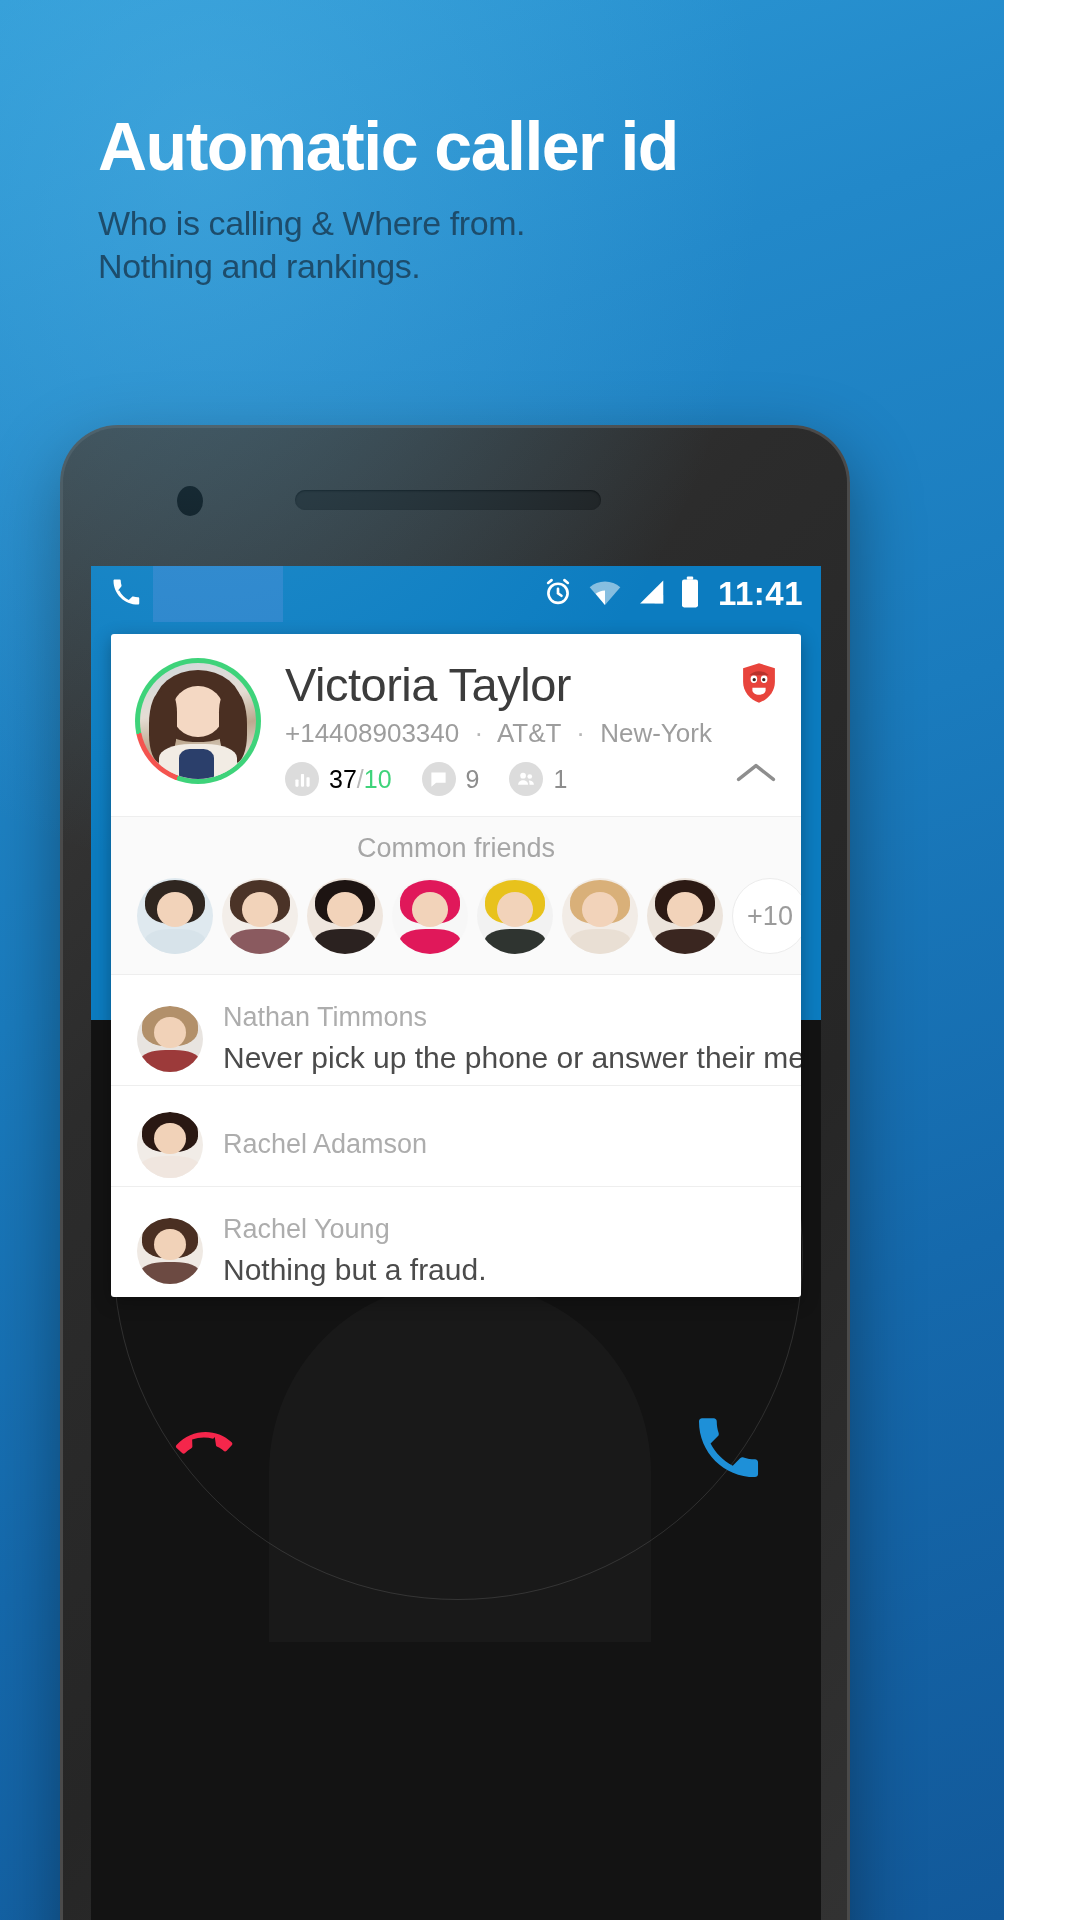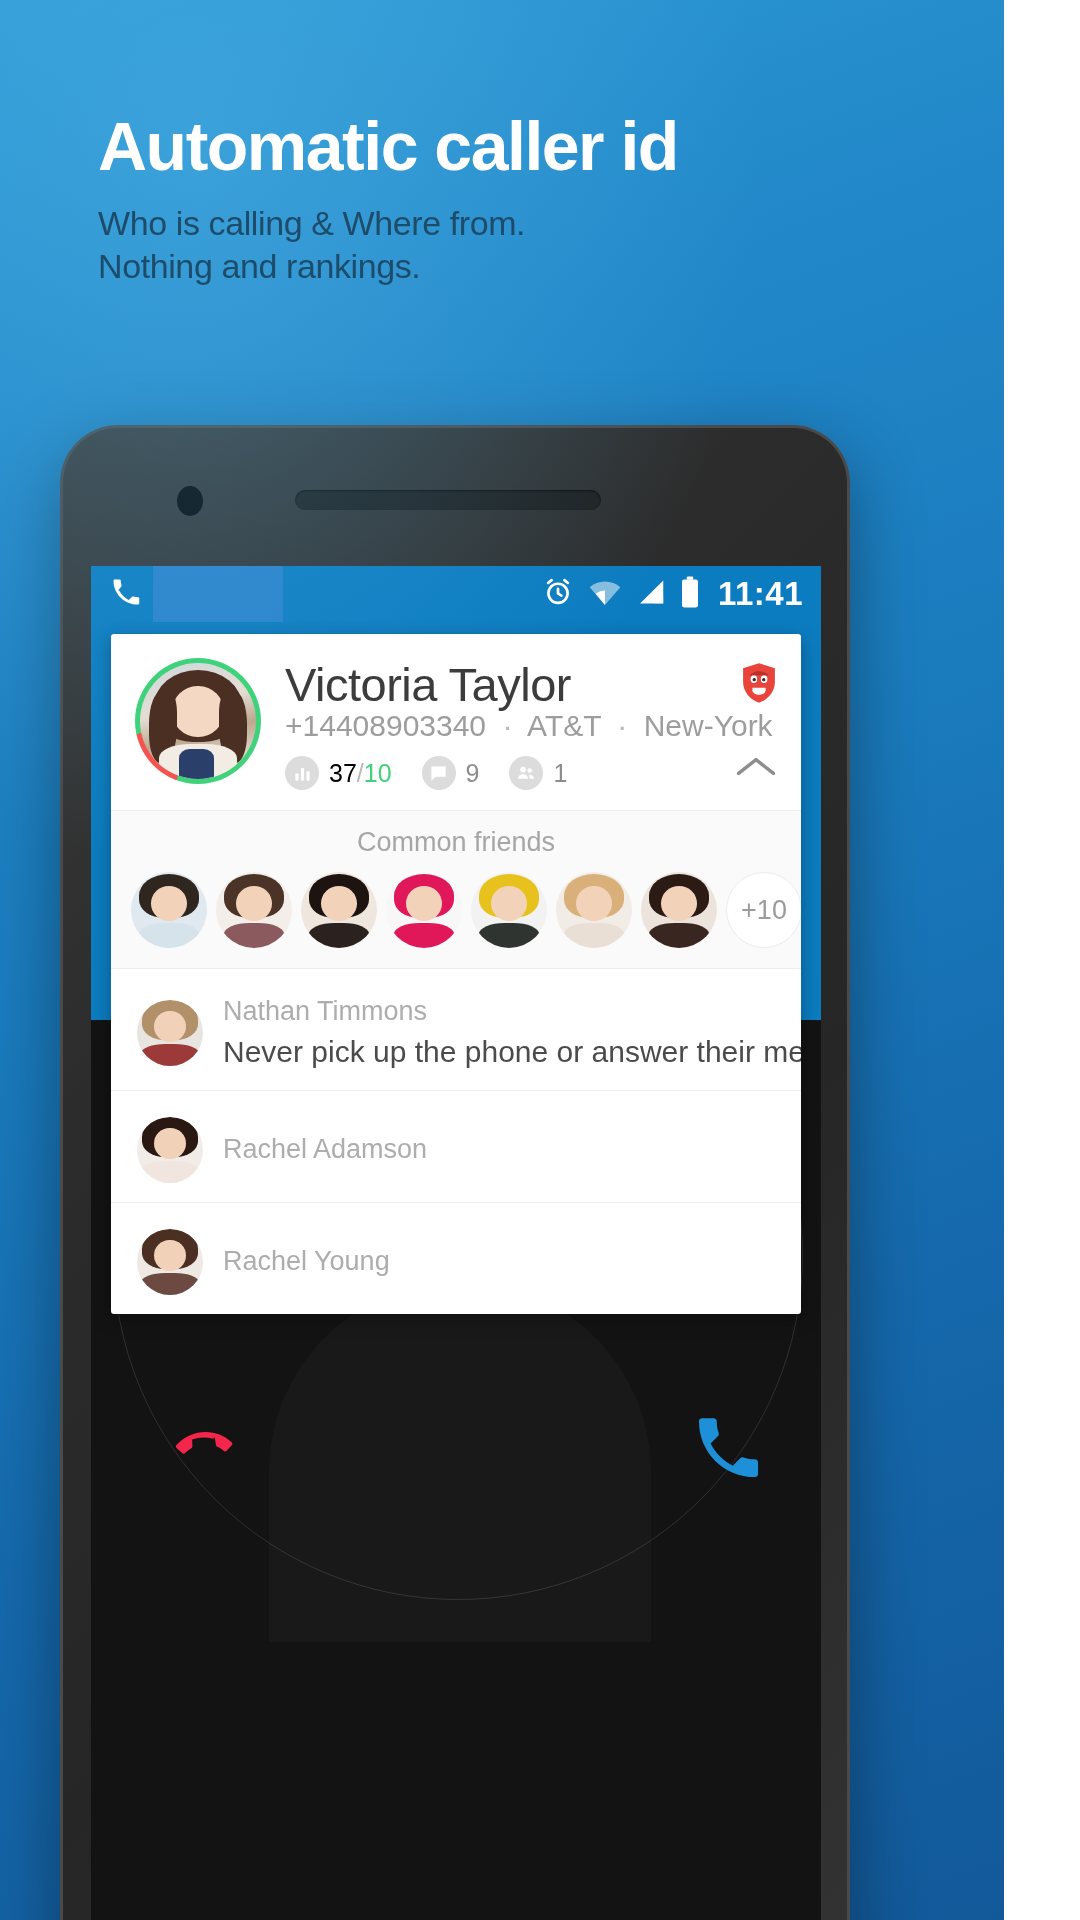--- a/index.html
+++ b/index.html
@@ -139,21 +139,21 @@
   .avatar-img .hairR { position:absolute; right:8%; top:24%; width:24%; height:62%; border-radius:30% 46% 40% 50%; background:#4a2f22; }
   .avatar-img .torso { position:absolute; left:16%; bottom:0; width:68%; height:30%; border-radius:40% 40% 0 0; background:#f2ece4; }
   .avatar-img .stripe { position:absolute; left:34%; bottom:0; width:30%; height:26%; background:#2b3f6b; border-radius:30% 30% 0 0; }
 
   .head-info { flex: 1; min-width: 0; padding-top: 2px; }
   .contact-name {
     font-size: 47px; color: #3c3c3c; font-weight: normal;
     letter-spacing: -0.5px; line-height: 1.05; white-space: nowrap;
   }
   .contact-meta {
-    font-size: 30px; color: #9d9d9d; white-space: nowrap;
+    margin-top: 9px; font-size: 26px; color: #9d9d9d; white-space: nowrap;
   }
   .contact-meta .dot { padding: 0 8px; color: #b6b6b6; }
 
   .stats { margin-top: 13px; display: flex; align-items: center; gap: 0; }
   .stat { display: flex; align-items: center; margin-right: 30px; }
   .stat-ico {
     width: 34px; height: 34px; border-radius: 50%; background: #dcdcdc;
     display: flex; align-items: center; justify-content: center; margin-right: 10px;
   }
   .stat-val { font-size: 25px; color: #8d8d8d; }
@@ -168,39 +168,39 @@
     position: absolute; right: 22px; bottom: 20px; width: 46px; height: 46px;
     display: flex; align-items: center; justify-content: center;
   }
 
   
   .friends {
     background: #fafafa; border-top: 1px solid #eeeeee; border-bottom: 1px solid #eeeeee;
     padding: 16px 0 20px 0;
   }
   .friends-title { text-align: center; font-size: 27px; color: #a6a6a6; margin-bottom: 14px; }
-  .friends-row { display: flex; align-items: center; padding: 0 20px; gap: 9px; }
+  .friends-row { display: flex; align-items: center; padding: 0 26px; gap: 9px; }
   .fr-av {
     width: 76px; height: 76px; flex: 0 0 76px; border-radius: 50%;
     position: relative; overflow: hidden;
   }
   .fr-av .h { position:absolute; left:10%; top:2%; width:80%; height:58%; border-radius:50% 50% 42% 42%; }
   .fr-av .f { position:absolute; left:26%; top:18%; width:48%; height:46%; border-radius:50%; background:#f2d3ba; }
   .fr-av .b { position:absolute; left:10%; bottom:0; width:80%; height:34%; border-radius:42% 42% 0 0; }
   .fr-more {
     width: 76px; height: 76px; flex: 0 0 76px; border-radius: 50%;
     background: #ffffff; border: 1px solid #ececec;
     display: flex; align-items: center; justify-content: center;
     font-size: 27px; color: #9b9b9b;
   }
 
   
   .comment {
     display: flex; align-items: center;
-    padding: 26px 24px 19px 26px;
+    padding: 26px 24px 8px 26px;
     border-bottom: 1px solid #eeeeee;
   }
   .comment:last-child { border-bottom: none; }
   .c-av {
     width: 66px; height: 66px; flex: 0 0 66px; border-radius: 50%;
     margin-right: 20px; position: relative; overflow: hidden;
   }
   .c-av .h { position:absolute; left:8%; top:0; width:84%; height:60%; border-radius:50% 50% 40% 40%; }
   .c-av .f { position:absolute; left:26%; top:16%; width:48%; height:48%; border-radius:50%; background:#f1d2b8; }
   .c-av .b { position:absolute; left:6%; bottom:0; width:88%; height:34%; border-radius:42% 42% 0 0; }
@@ -434,20 +434,21 @@
             </div>
           </div>
           <div class="comment">
             <div class="c-av" style="background: rgb(239, 233, 227);">
                 <div class="h" style="background: rgb(74, 47, 34);"></div>
                 <div class="f"></div>
                 <div class="b" style="background: rgb(108, 74, 66);"></div>
               </div>
             <div class="c-body">
               <div class="c-author">Rachel Young</div>
+              <div class="c-text">Nothing but a fraud.</div>
             </div>
           </div>
         </div>
 
       </div>
     </div>
   </div>
 </div>
 
 </body></html>

